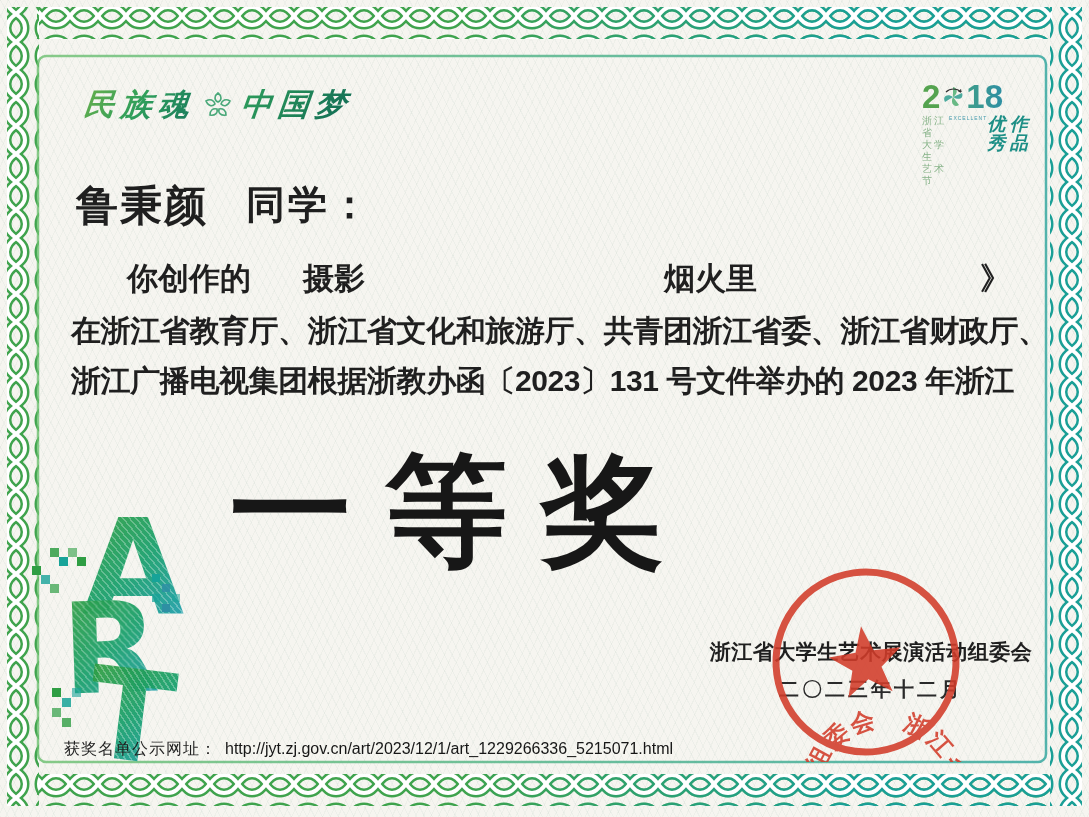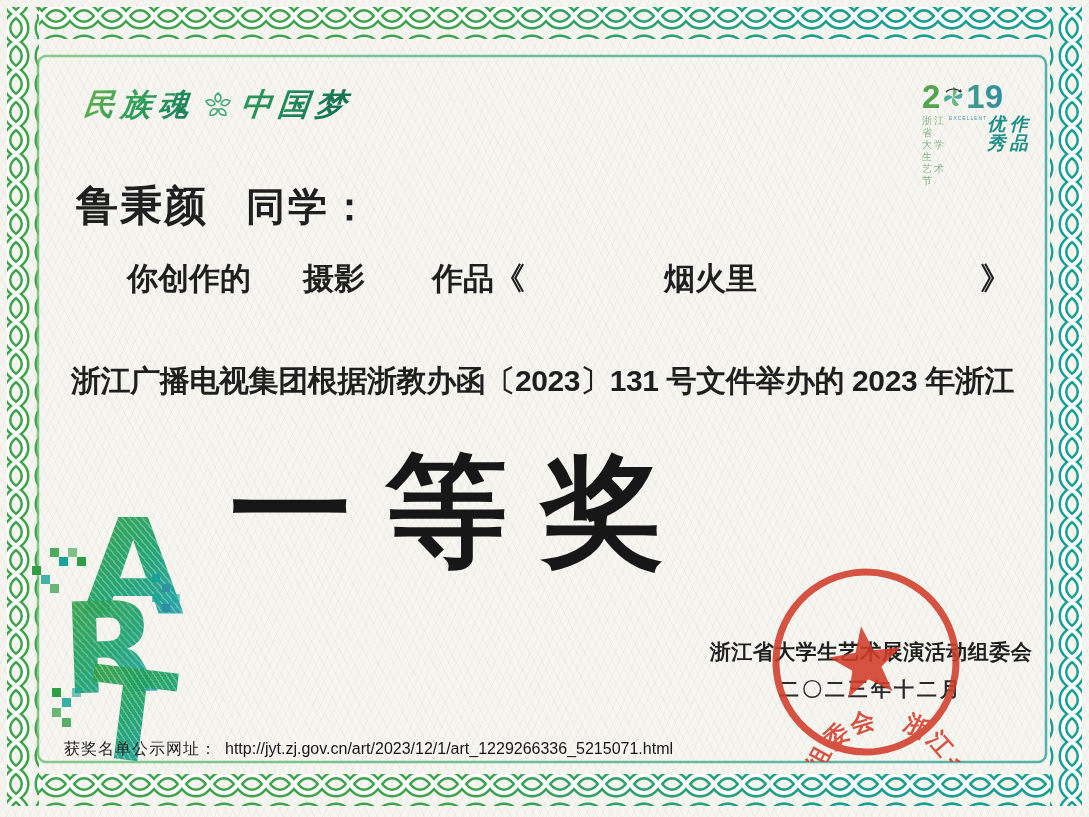--- a/index.html
+++ b/index.html
@@ -32,21 +32,21 @@
   .logo-2023{position:absolute;left:922px;top:80px;width:110px;}
   .logo-2023 .yr{display:flex;align-items:center;font-weight:900;font-size:33px;line-height:1;}
   .logo-2023 .yr .y1{color:#54a34f;}
   .logo-2023 .yr .y2{background:linear-gradient(90deg,#3f9e8a,#2e8fa3);-webkit-background-clip:text;background-clip:text;color:transparent;}
   .logo-2023 .sub{display:flex;margin-top:2px;}
   .logo-2023 .fest{display:flex;flex-direction:column;font-size:10px;line-height:12px;color:#74a877;letter-spacing:2px;opacity:.85;}
   .logo-2023 .exc{display:flex;flex-direction:row;}
   .logo-2023 .exc .en{font-size:5px;letter-spacing:1px;color:#2e8fa3;opacity:.9;}
   .logo-2023 .exc .cn{font-size:18px;line-height:19px;font-weight:900;color:#1d8f86;font-style:italic;}
   
-  .recipient{position:absolute;left:76px;top:178px;display:flex;align-items:flex-end;font-weight:700;}
+  .recipient{position:absolute;left:76px;top:178px;display:flex;align-items:flex-start;font-weight:700;}
   .recipient .name{font-size:42px;letter-spacing:2px;}
   .recipient .suffix{font-size:39px;margin-left:38px;letter-spacing:3px;}
   
   .fill-line{position:absolute;left:0;top:258px;width:1089px;height:42px;font-size:31px;font-weight:700;}
   .fill-line span{position:absolute;white-space:nowrap;}
   .fl-prefix{left:127px;}
   .fl-cat{left:303px;}
   .fl-label{left:432px;}
   .fl-title{left:664px;}
   .fl-close{left:980px;}
@@ -164,21 +164,21 @@
       <svg width="26" height="26" viewBox="0 0 26 26">
         <g fill="#4fae72">
           <path d="M13,13 L13,3 C18,4 18,10 13,13 Z" opacity=".85"></path>
           <path d="M13,13 L22,9 C24,14 19,17 13,13 Z" fill="#2e9e8f" opacity=".85"></path>
           <path d="M13,13 L19,21 C14,24 10,19 13,13 Z" opacity=".85"></path>
           <path d="M13,13 L5,18 C2,13 7,9 13,13 Z" fill="#2e9e8f" opacity=".85"></path>
         </g>
         <path d="M6,8 C10,4 17,4 21,8" fill="none" stroke="#333" stroke-width="1.2"></path>
         <path d="M21,8 L18.5,7.2 M21,8 L20.5,5.4" stroke="#333" stroke-width="1.2" fill="none"></path>
       </svg>
-      <span class="y2">19</span>
+      <span class="y2">18</span>
     </div>
     <div class="sub">
       <div class="fest">
         <span>浙江省</span>
         <span>大学生</span>
         <span>艺术节</span>
       </div>
       <div class="exc">
         <span class="en">EXCELLENT</span>
         <span class="cn">优秀</span>
@@ -188,25 +188,25 @@
   </div>
 
   <div class="recipient">
     <span class="name">鲁秉颜</span>
     <span class="suffix">同学：</span>
   </div>
 
   <div class="fill-line">
     <span class="fl-prefix">你创作的</span>
     <span class="fl-cat">摄影</span>
-    <span class="fl-label">作品《</span>
     <span class="fl-title">烟火里</span>
     <span class="fl-close">》</span>
   </div>
 
+  <div class="bodyline bl2">在浙江省教育厅、浙江省文化和旅游厅、共青团浙江省委、浙江省财政厅、</div>
   <div class="bodyline bl3">浙江广播电视集团根据浙教办函〔2023〕131 号文件举办的 2023 年浙江</div>
 
   <div class="award">一等奖</div>
 
   <div class="art-mark">
     <span class="art-letter art-a">A</span>
     <span class="art-letter art-r">R</span>
     <span class="art-letter art-t">T</span>
     <svg class="pix" style="left:32px;top:546px;" width="70" height="50" viewBox="0 0 70 50">
       <g>

